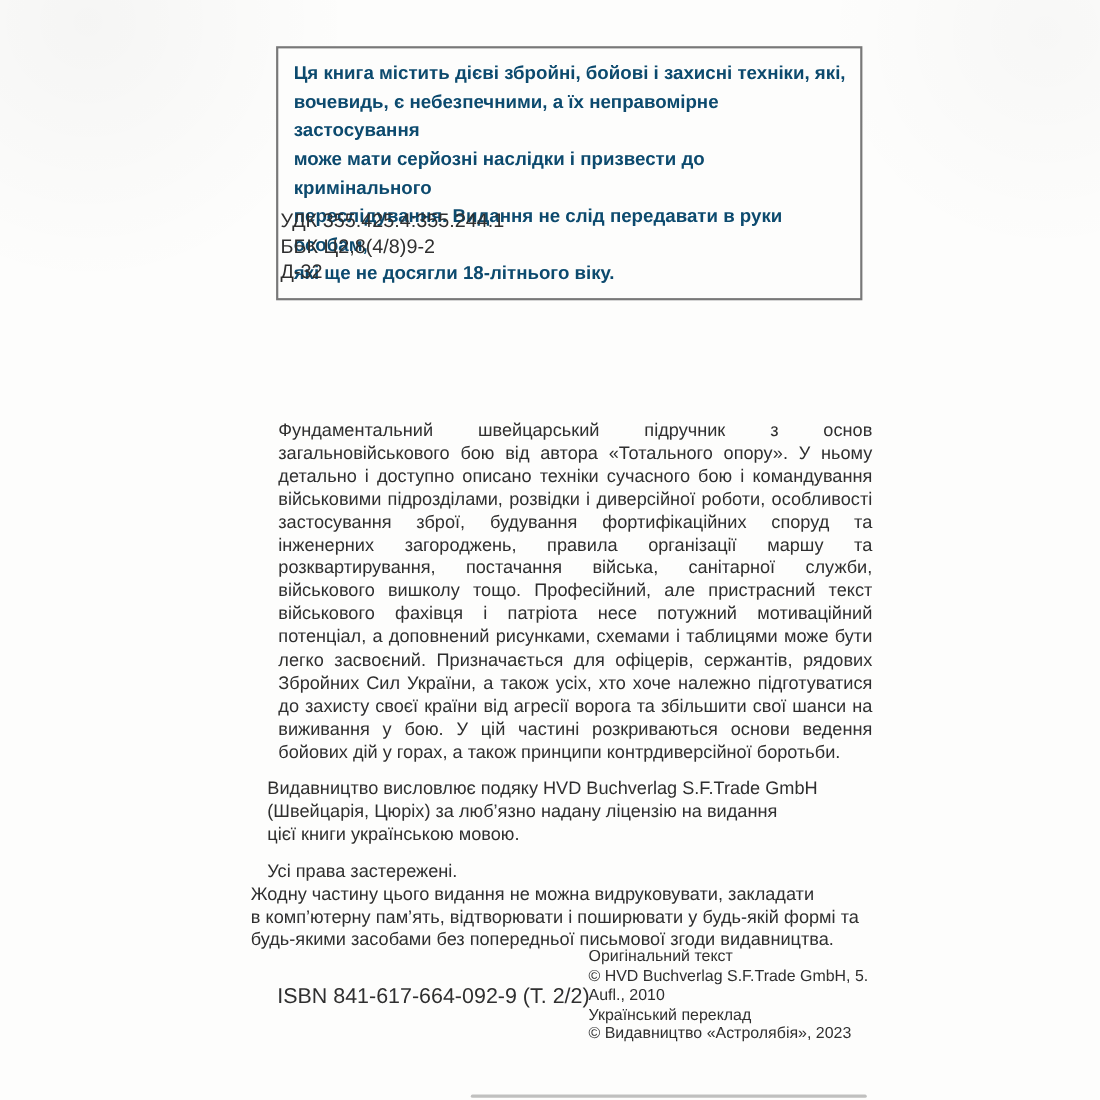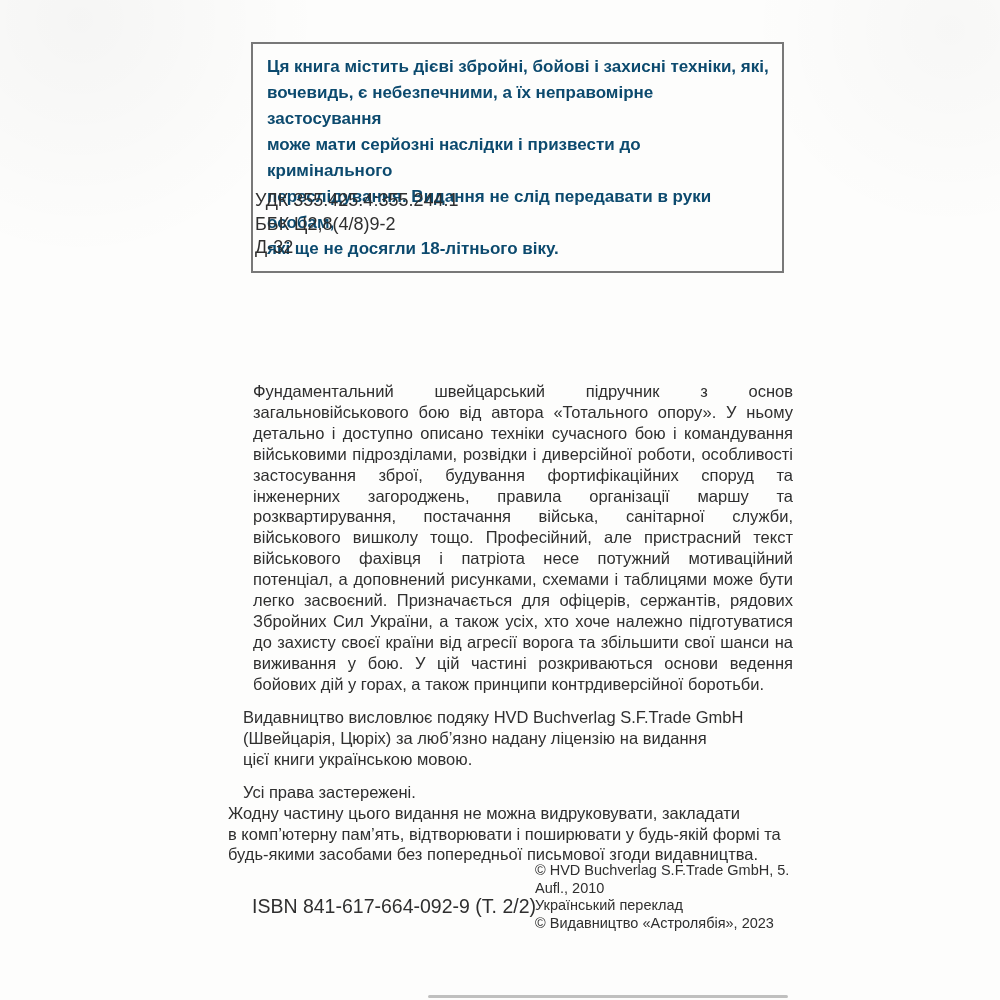--- a/index.html
+++ b/index.html
@@ -104,20 +104,21 @@
 (Швейцарія, Цюріх) за люб’язно надану ліцензію на видання
 цієї книги українською мовою.</div>
 
   <div class="abs centered no-copy">Жодну частину цього видання не можна видруковувати, закладати
 в комп’ютерну пам’ять, відтворювати і поширювати у будь-якій формі та
 будь-якими засобами без попередньої письмової згоди видавництва.</div>
 
   <div class="abs centered reserved">Усі права застережені.</div>
 
   <div class="abs copyright-block">
+    <div>Оригінальний текст</div>
     <div>© HVD Buchverlag S.F.Trade GmbH, 5. Aufl., 2010</div>
     <div>Український переклад</div>
     <div>© Видавництво «Астролябія», 2023</div>
   </div>
 
   <div class="abs isbn-block">
     <div class="isbn-line">ISBN 841-617-664-092-9 (Т. 2/2)</div>
   </div>
 
   <div class="abs bottom-streak"></div>

